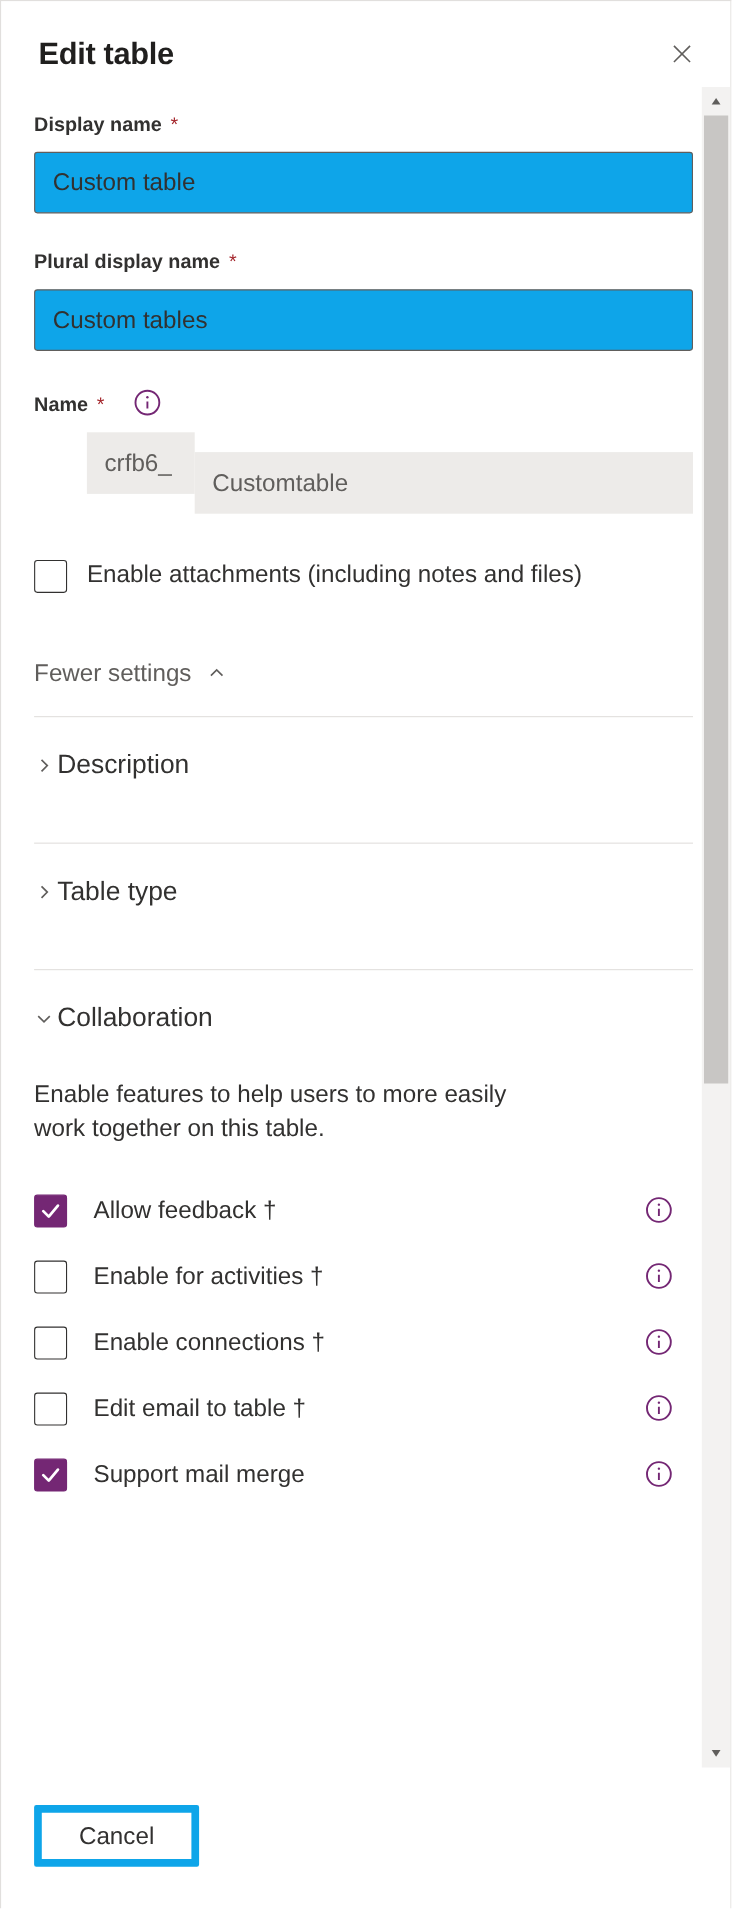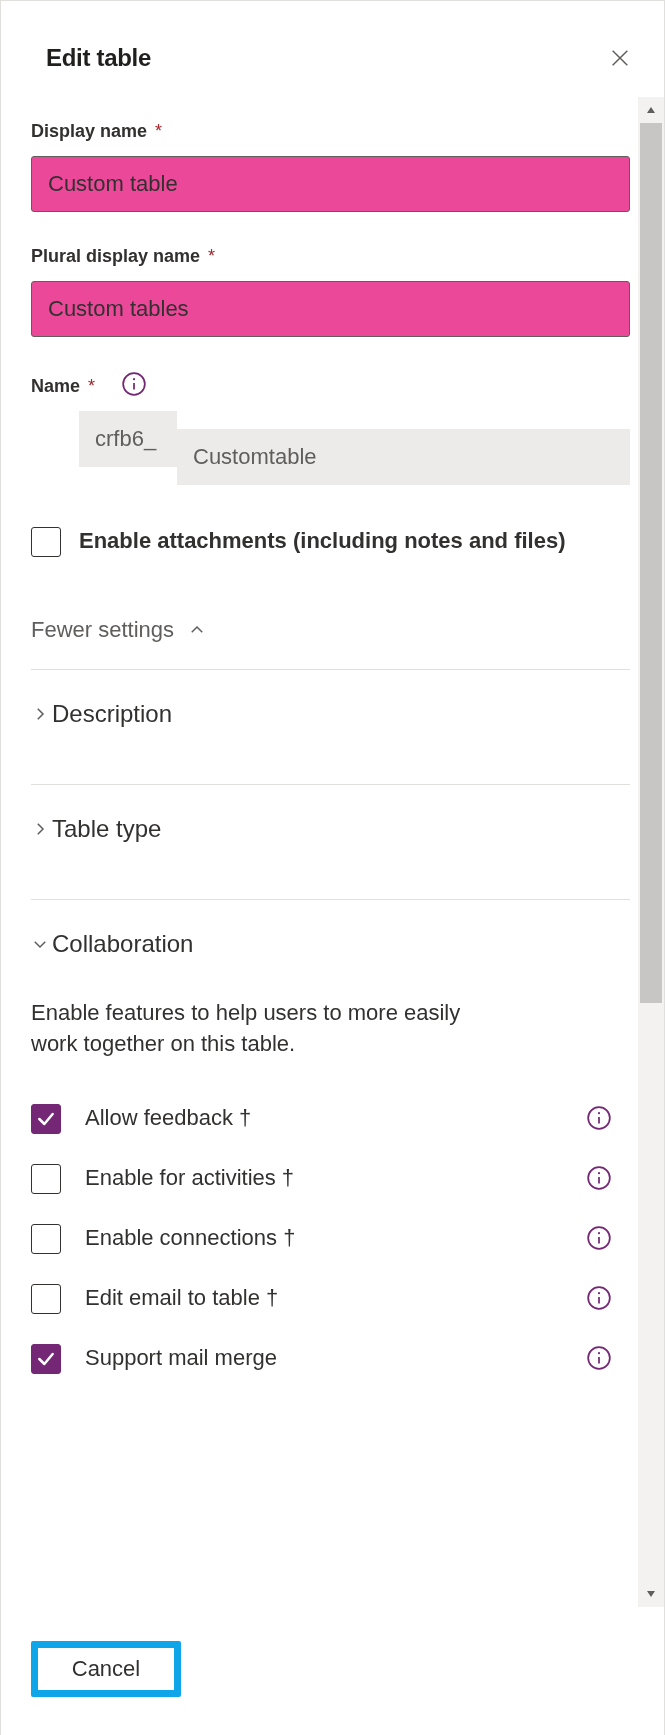--- a/index.html
+++ b/index.html
@@ -23,22 +23,22 @@
     flex-direction: column;
   }
   .header {
     display: flex;
     align-items: center;
     justify-content: space-between;
     padding: 28px 30px 10px 30px;
     flex: none;
   }
   .header h1 {
-    margin: 15px;
-    font-size: 24px;
+    margin: 4px;
+    font-size: 28px;
     font-weight: 700;
     color: #201f1e;
     letter-spacing: -0.3px;
   }
   .close-x {
     width: 28px; height: 28px;
     display: inline-flex; align-items: center; justify-content: center;
     cursor: pointer;
   }
   .close-x svg { width: 22px; height: 22px; }
@@ -87,21 +87,21 @@
   .req { color: #a4262c; font-weight: 400; }
   .text-input {
     width: 100%;
     margin-top: 14px;
     height: 56px;
     border: 1px solid #605e5c;
     border-radius: 3px;
     padding: 16px 16px;
     font-size: 22px;
     color: #323130;
-    background: #ec4899;
+    background: #0ea5e9;
     font-family: inherit;
   }
   .text-input::placeholder { color: #605e5c; }
 
   .field-block { margin-bottom: 34px; }
 
   .name-row {
     display: flex; width: 100%; margin-top: 14px; padding-left: 48px;
   }
   .name-prefix {
@@ -128,23 +128,22 @@
   }
 
   .info-icon {
     width: 26px; height: 26px; display: inline-flex;
     align-items: center; justify-content: center;
     cursor: pointer;
   }
   .info-icon svg { width: 26px; height: 26px; }
 
   .checkbox-row {
-    display: flex; align-items: center; gap: 18px;
+    display: flex; align-items: flex-start; gap: 18px;
     padding: 6px 0;
-    font-weight: bold;
   }
   .cb {
     flex: none;
     width: 30px; height: 30px;
     border: 1.8px solid #323130;
     border-radius: 3px;
     background: #fff;
     display: inline-flex; align-items: center; justify-content: center;
     cursor: pointer;
     margin-top: 2px;

